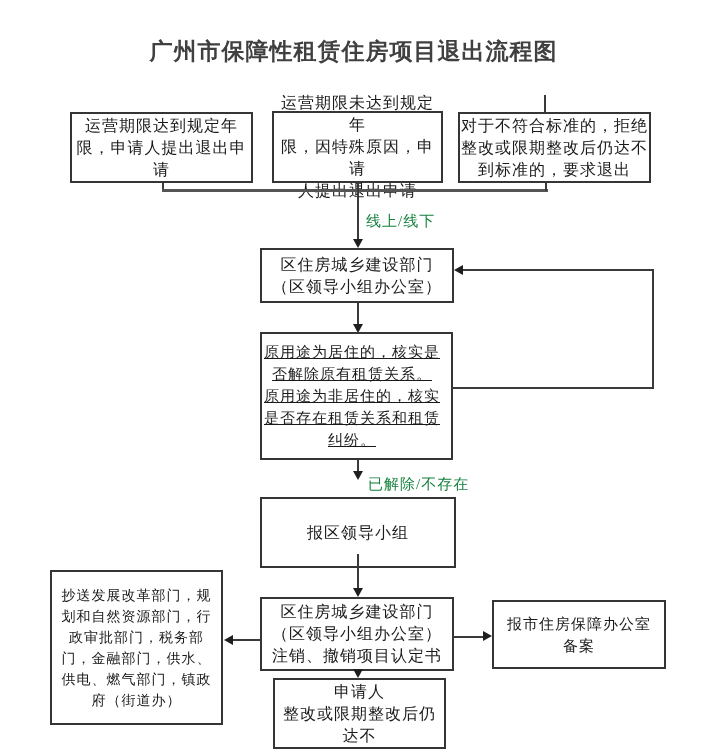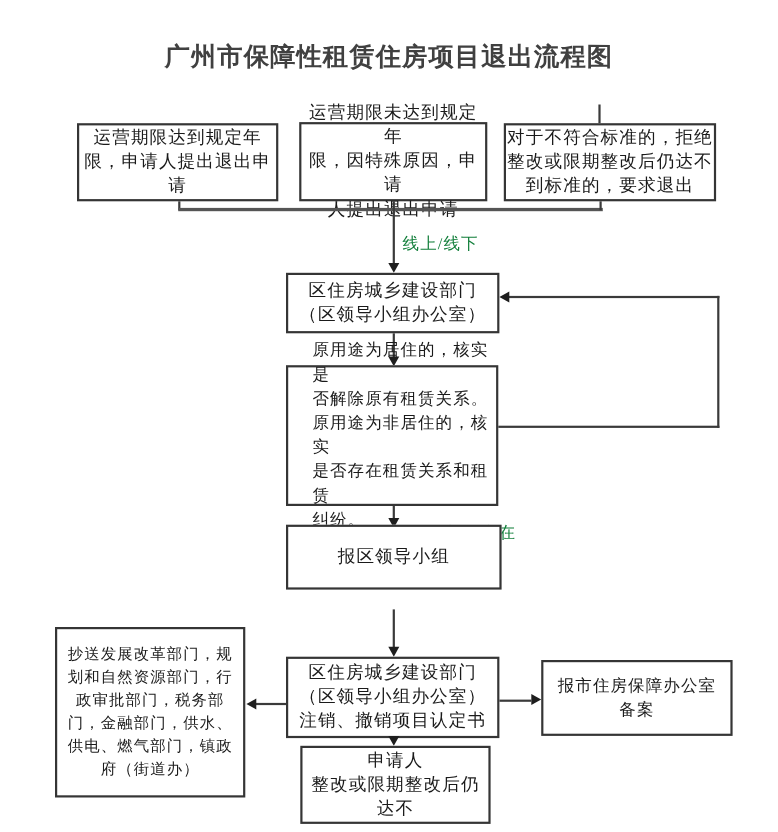--- a/index.html
+++ b/index.html
@@ -23,21 +23,21 @@
     background:#ffffff;
     box-sizing:border-box;
     display:flex;align-items:center;justify-content:center;
     text-align:center;
     font-size:16px;line-height:22px;
     white-space:pre-line;
     letter-spacing:1px;
   }
   .box.small{font-size:15px;}
   .box.tiny{font-size:14px;line-height:21px;}
-  .box.leftal{text-align:left;justify-content:flex-start;padding-left:22px;padding-right:6px;}
+  .box.leftal{text-align:center;justify-content:flex-start;padding-left:2px;padding-right:6px;text-decoration:underline;}
   .line{position:absolute;background:#3a3a3a;}
   .thick{background:#555555;}
   .lbl{
     position:absolute;font-size:15px;color:#15803d;letter-spacing:1px;white-space:nowrap;
   }
   .arr{position:absolute;width:0;height:0;}
   .arr.down{border-left:5px solid transparent;border-right:5px solid transparent;border-top:9px solid #1e1e1e;}
   .arr.left{border-top:5px solid transparent;border-bottom:5px solid transparent;border-right:9px solid #1e1e1e;}
   .arr.right{border-top:5px solid transparent;border-bottom:5px solid transparent;border-left:9px solid #1e1e1e;}
 </style>
@@ -82,21 +82,21 @@
 
   <div class="line" style="left:453px;top:387px;width:201px;height:2px;"></div>
   <div class="line" style="left:652px;top:269px;width:2px;height:120px;"></div>
   <div class="line" style="left:462px;top:269px;width:192px;height:2px;"></div>
   <div class="arr left" style="left:454px;top:265px;"></div>
 
   <div class="line" style="left:357px;top:460px;width:2px;height:13px;"></div>
   <div class="arr down" style="left:353px;top:471px;"></div>
   <div class="lbl" style="left:368px;top:475px;">已解除/不存在</div>
 
-  <div class="box" style="left:260px;top:477px;width:196px;height:59px;">报区领导小组</div>
+  <div class="box" style="left:260px;top:497px;width:196px;height:71px;">报区领导小组</div>
 
   <div class="line" style="left:357px;top:554px;width:2px;height:35px;"></div>
   <div class="arr down" style="left:353px;top:588px;"></div>
 
   <div class="box" style="left:260px;top:597px;width:194px;height:74px;">区住房城乡建设部门
 （区领导小组办公室）
 注销、撤销项目认定书</div>
 
   <div class="box tiny" style="left:50px;top:570px;width:173px;height:155px;">抄送发展改革部门，规
 划和自然资源部门，行

